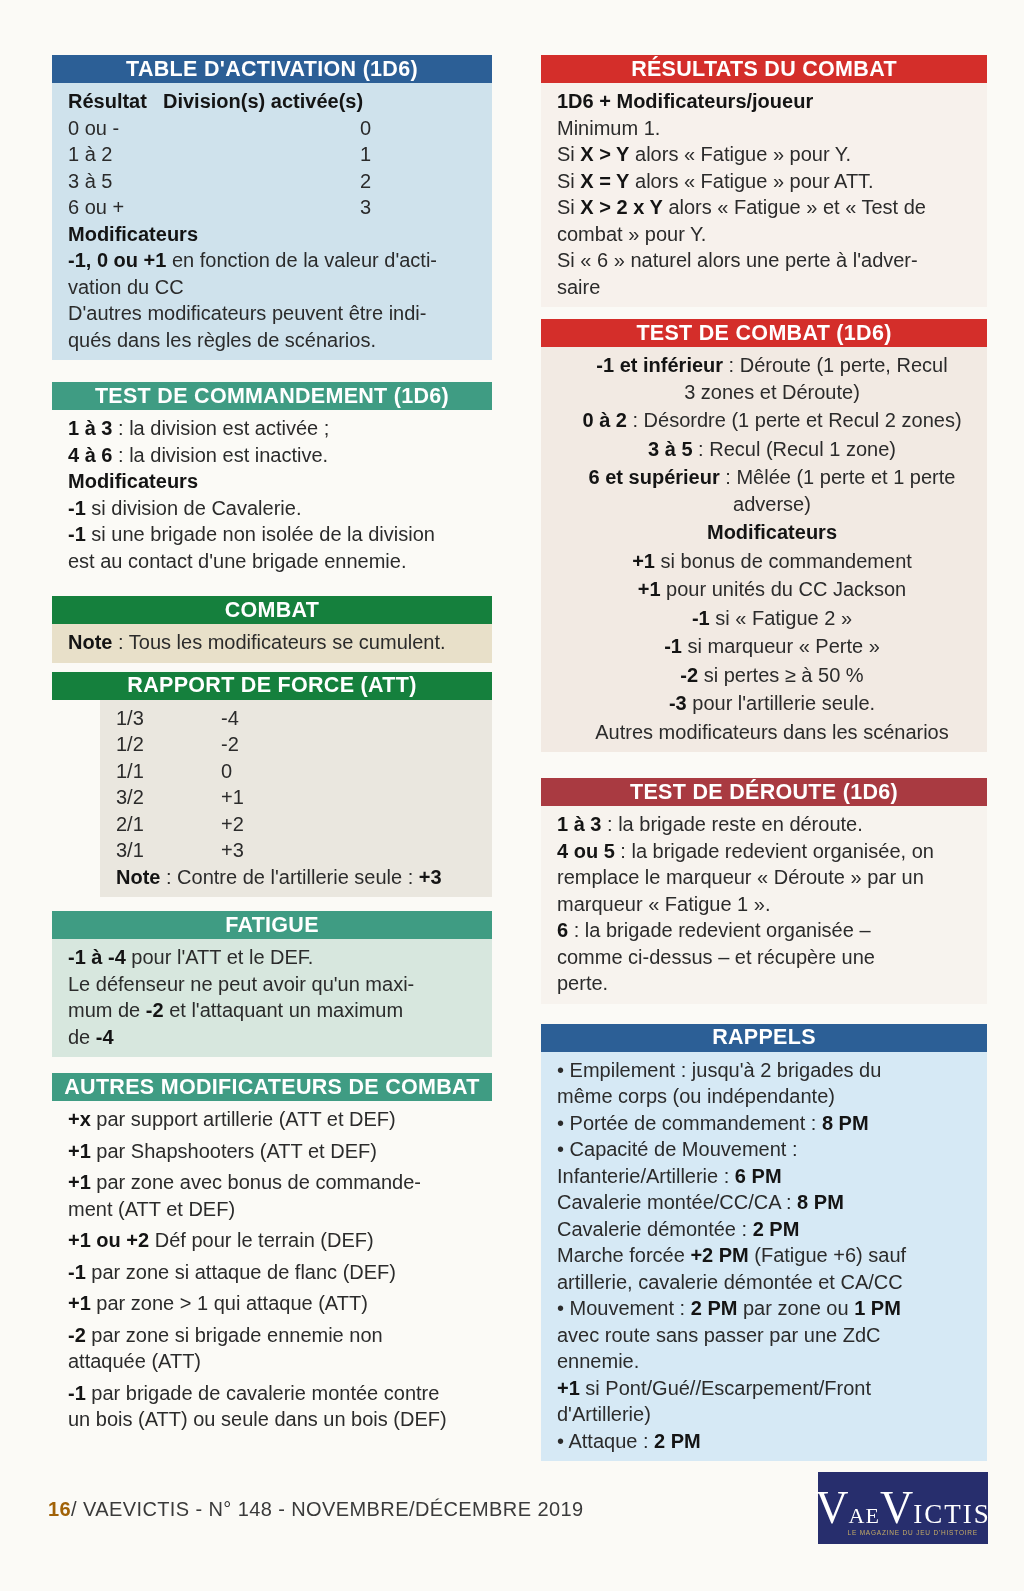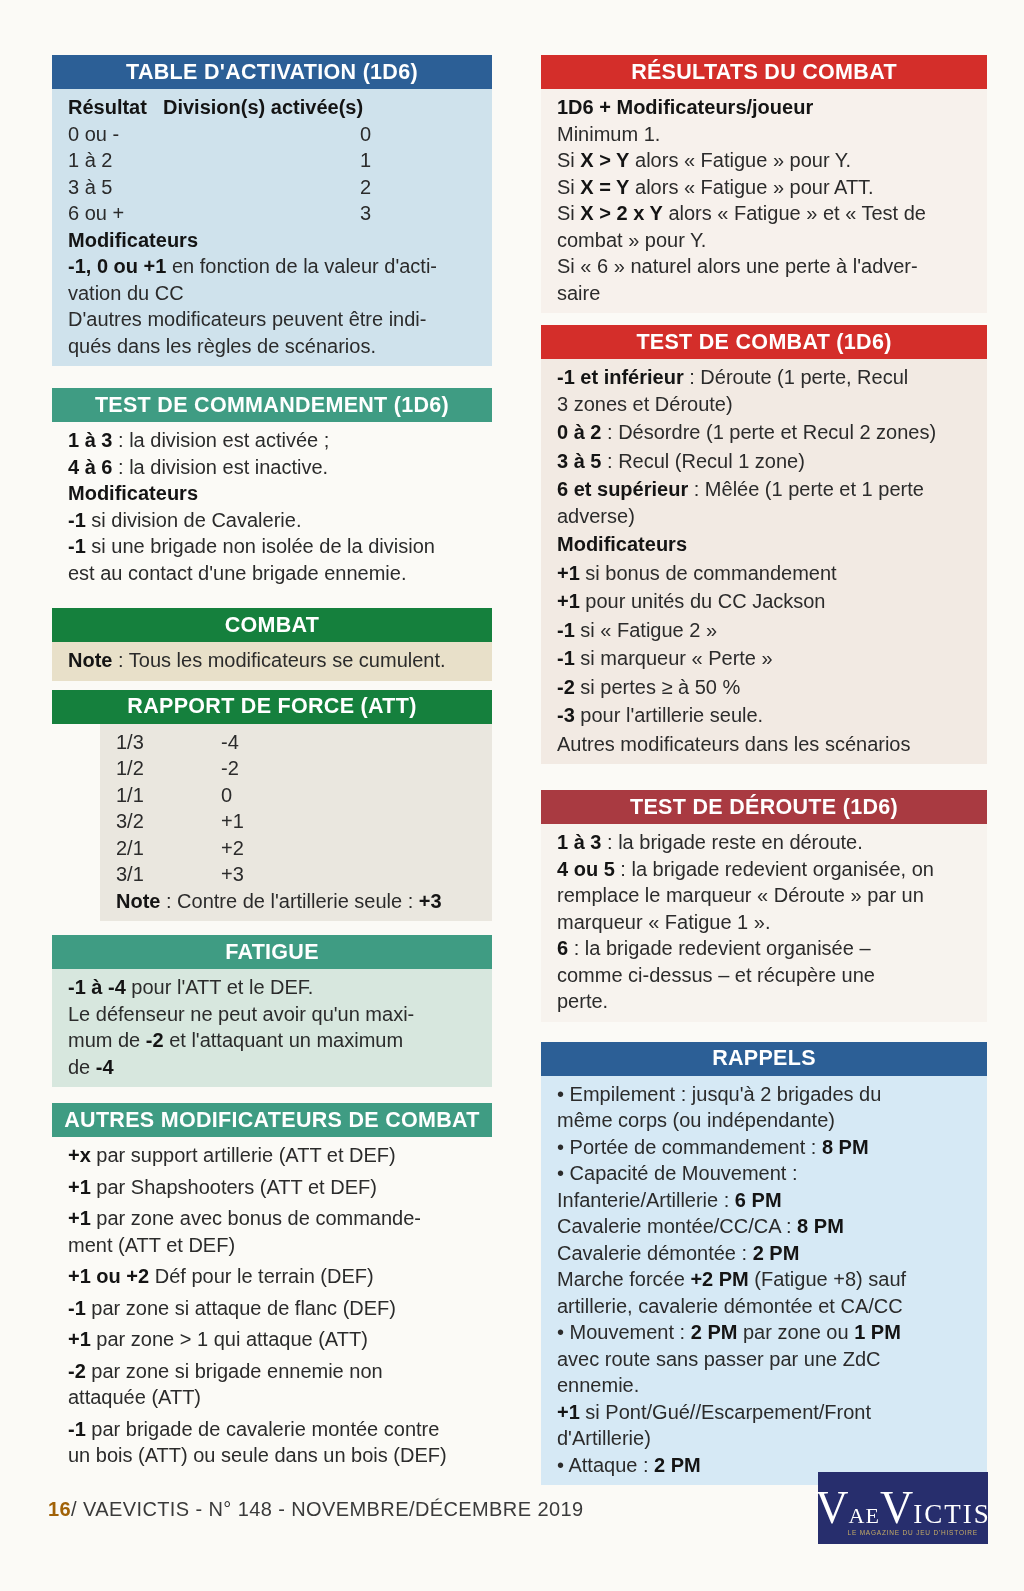--- a/index.html
+++ b/index.html
@@ -9,21 +9,21 @@
     background:#fbfaf6;
     font-family:"Liberation Sans", sans-serif;
     color:#2b2b2b;
     overflow:hidden;
   }
   .col { position:absolute; top:55px; }
   .col-left  { left:52px;  width:440px; }
   .col-right { left:541px; width:446px; }
 
   .box-header {
-    height:34px;
+    height:28px;
     display:flex; align-items:center; justify-content:center;
     color:#ffffff; font-weight:bold; font-size:21.5px; letter-spacing:.3px;
   }
   .box-body { padding:5px 0 7px 16px; font-size:20px; line-height:26.5px; }
   .line { margin:0; }
   .b { font-weight:bold; color:#141414; }
 
   .row { position:relative; height:26.5px; }
   .row .lab { display:inline-block; }
   .row .val { position:absolute; left:292px; top:0; }
@@ -37,21 +37,21 @@
   .h-red    { background:#d42e2a;text-align:right; }
   .h-maroon { background:#a93a41; }
 
   
   .bd-activation { background:#cfe2ec; }
   .bd-plain      { background:transparent; }
   .bd-combat     { background:#e8e0c9; }
   .bd-rapport    { background:#eae7df;margin-left:48px; }
   .bd-fatigue    { background:#d7e7de; }
   .bd-resultats  { background:#f7f1ec; }
-  .bd-testcombat { background:#f2eae3; }
+  .bd-testcombat { background:#f2eae3;text-align:center; }
   .bd-deroute    { background:#f7f3ee; }
   .bd-rappels    { background:#d6e9f5; }
 
   
   .mb22 { margin-bottom:22px; } .mb15 { margin-bottom:15px; }
   .mb9  { margin-bottom:9px;  } .mb14 { margin-bottom:14px; }
   .mb16 { margin-bottom:16px; } .mb12 { margin-bottom:12px; }
   .mb26 { margin-bottom:26px; } .mb20 { margin-bottom:20px; }
 
   .box-autres .line { margin-bottom:5px; }
@@ -209,21 +209,21 @@
 
   <section class="box">
     <div class="box-header h-blue">RAPPELS</div>
     <div class="box-body bd-rappels">
         <p class="line"><span>• Empilement : jusqu'à 2 brigades du</span><br><span>même corps (ou indépendante)</span></p>
         <p class="line"><span>• Portée de commandement : </span><span class="b">8 PM</span></p>
         <p class="line"><span>• Capacité de Mouvement :</span></p>
         <p class="line"><span>Infanterie/Artillerie : </span><span class="b">6 PM</span></p>
         <p class="line"><span>Cavalerie montée/CC/CA : </span><span class="b">8 PM</span></p>
         <p class="line"><span>Cavalerie démontée : </span><span class="b">2 PM</span></p>
-        <p class="line"><span>Marche forcée </span><span class="b">+2 PM</span><span> (Fatigue +8) sauf</span><br><span>artillerie, cavalerie démontée et CA/CC</span></p>
+        <p class="line"><span>Marche forcée </span><span class="b">+2 PM</span><span> (Fatigue +6) sauf</span><br><span>artillerie, cavalerie démontée et CA/CC</span></p>
         <p class="line"><span>• Mouvement : </span><span class="b">2 PM</span><span> par zone ou </span><span class="b">1 PM</span><br><span>avec route sans passer par une ZdC</span><br><span>ennemie.</span></p>
         <p class="line"><span class="b">+1</span><span> si Pont/Gué//Escarpement/Front</span><br><span>d'Artillerie)</span></p>
         <p class="line"><span>• Attaque : </span><span class="b">2 PM</span></p>
       </div>
   </section>
 
 </div>
 
 <div class="footer">
   <span class="b">16</span><span>/ VAEVICTIS - N° 148 - NOVEMBRE/DÉCEMBRE 2019</span>

